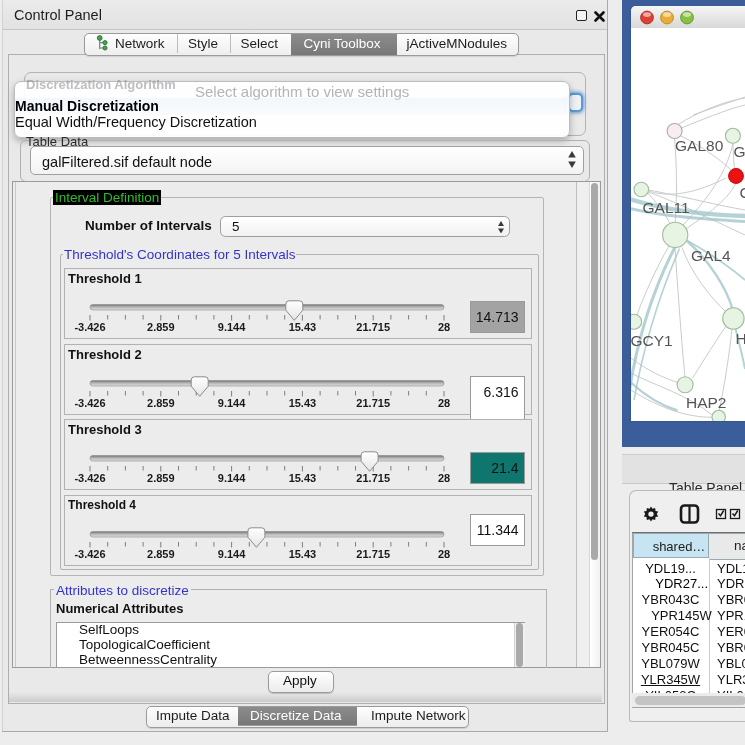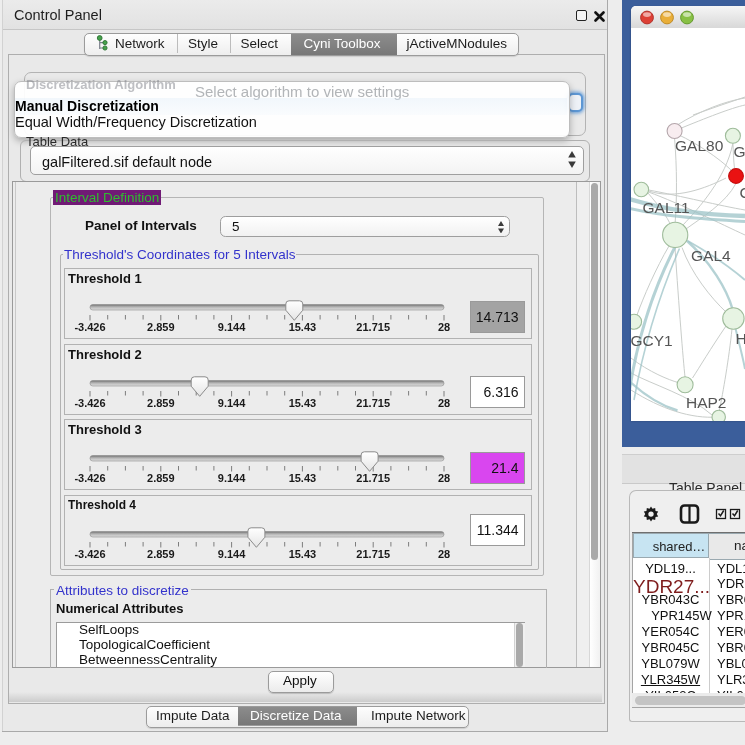--- a/index.html
+++ b/index.html
@@ -64,23 +64,23 @@
 <div class="abs" style="left:12px;top:181px;width:589px;height:487px;border:1px solid #9a9a9a;background:#ececec;box-sizing:border-box;"></div>
 <div class="abs" style="left:576px;top:182px;width:1px;height:485px;background:#bdbdbd;"></div>
 <div class="abs" style="left:15px;top:182px;width:1px;height:485px;background:#c9c9c9;"></div>
 <div class="abs" style="left:2px;top:0px;width:1px;height:731px;background:#d2d2d2;box-shadow:none;"></div>
 <div class="abs" style="left:577px;top:182px;width:12px;height:485px;background:#efefef;"></div>
 
 <div class="abs" style="left:589px;top:182px;width:10px;height:485px;background:linear-gradient(90deg,#ffffff,#f1f1f1);border-left:1px solid #d7d7d7;"></div>
 <div class="abs" style="left:591px;top:183px;width:7px;height:377px;background:#a9a9a9;border-radius:4px;"></div>
 
 <div class="abs" style="left:50px;top:197px;width:492px;height:377px;border:1px solid #b5b5b5;border-radius:2px;"></div>
-<div class="txt" style="left:53px;top:190px;font-size:13.5px;color:#2ebe2e;background:#701a75;padding:0 2px;">Interval Definition</div>
-
-<div class="txt" style="left:85px;top:218px;font-size:13.5px;font-weight:bold;color:#111;">Panel of Intervals</div>
+<div class="txt" style="left:53px;top:190px;font-size:13.5px;color:#2ebe2e;background:#000000;padding:0 2px;">Interval Definition</div>
+
+<div class="txt" style="left:85px;top:218px;font-size:13.5px;font-weight:bold;color:#111;">Number of Intervals</div>
 <div class="abs" style="left:220px;top:215.5px;width:290px;height:21px;border:1px solid #9e9e9e;border-radius:5.5px;background:linear-gradient(#ffffff,#f1f1f1);box-sizing:border-box;"></div>
 <div class="txt" style="left:232px;top:218.5px;font-size:13.5px;color:#111;">5</div>
 <svg class="abs" style="left:497.5px;top:220.5px;" width="6" height="12.5" viewBox="0 0 6 12.5">
  <path d="M3 0 L6 5 L0 5 Z" fill="#3a3a3a"></path>
     <path d="M3 12.5 L6 7.5 L0 7.5 Z" fill="#3a3a3a"></path>
 </svg>
 
 <div class="abs" style="left:60px;top:254px;width:477px;height:314px;border:1px solid #b2b2b2;border-radius:2px;"></div>
 <div class="txt" style="left:63px;top:247px;font-size:13.5px;color:#3333cc;background:#ececec;padding:0 1px;">Threshold's Coordinates for 5 Intervals</div>
 
@@ -133,21 +133,21 @@
     <text x="26.0" y="33" font-size="11" font-weight="bold" font-family="Liberation Sans" fill="#1a1a1a" text-anchor="middle">-3.426</text>
     <text x="96.8" y="33" font-size="11" font-weight="bold" font-family="Liberation Sans" fill="#1a1a1a" text-anchor="middle">2.859</text>
     <text x="167.6" y="33" font-size="11" font-weight="bold" font-family="Liberation Sans" fill="#1a1a1a" text-anchor="middle">9.144</text>
     <text x="238.4" y="33" font-size="11" font-weight="bold" font-family="Liberation Sans" fill="#1a1a1a" text-anchor="middle">15.43</text>
     <text x="309.2" y="33" font-size="11" font-weight="bold" font-family="Liberation Sans" fill="#1a1a1a" text-anchor="middle">21.715</text>
     <text x="380.0" y="33" font-size="11" font-weight="bold" font-family="Liberation Sans" fill="#1a1a1a" text-anchor="middle">28</text>
     <g transform="translate(135.7,0)">
       <path d="M-8.5 6 a3.2 3.2 0 0 1 3.2-3.2 h10.6 a3.2 3.2 0 0 1 3.2 3.2 v6.2 L0 22.3 L-8.5 12.2 Z" fill="url(#th1)" stroke="#8b8b8b" stroke-width="1"></path>
     </g>
   </svg>
-<div class="abs" style="left:470px;top:376.0px;width:55px;height:32px;background:#fff;border:1px solid #9a9a9a;box-sizing:border-box;text-align:right;line-height:31px;font-size:14px;color:#111;padding-right:5.5px;">6.316</div>
+<div class="abs" style="left:470px;top:376.0px;width:55px;height:44px;background:#fff;border:1px solid #9a9a9a;box-sizing:border-box;text-align:right;line-height:31px;font-size:14px;color:#111;padding-right:5.5px;">6.316</div>
 
 <div class="abs" style="left:64px;top:419px;width:468px;height:71px;border:1px solid #b2b2b2;background:#ececec;box-sizing:border-box;"></div>
 <div class="txt" style="left:68px;top:422px;font-size:13px;font-weight:bold;color:#111;">Threshold 3</div>
 <svg class="abs" style="left:64px;top:449px;" width="468" height="41" viewBox="0 0 468 41">
     <defs>
       <linearGradient id="trk2" x1="0" y1="0" x2="0" y2="1">
         <stop offset="0" stop-color="#6f6f6f"></stop>
         <stop offset="0.45" stop-color="#b5b5b5"></stop>
         <stop offset="1" stop-color="#e0e0e0"></stop>
       </linearGradient>
@@ -162,21 +162,21 @@
     <text x="26.0" y="33" font-size="11" font-weight="bold" font-family="Liberation Sans" fill="#1a1a1a" text-anchor="middle">-3.426</text>
     <text x="96.8" y="33" font-size="11" font-weight="bold" font-family="Liberation Sans" fill="#1a1a1a" text-anchor="middle">2.859</text>
     <text x="167.6" y="33" font-size="11" font-weight="bold" font-family="Liberation Sans" fill="#1a1a1a" text-anchor="middle">9.144</text>
     <text x="238.4" y="33" font-size="11" font-weight="bold" font-family="Liberation Sans" fill="#1a1a1a" text-anchor="middle">15.43</text>
     <text x="309.2" y="33" font-size="11" font-weight="bold" font-family="Liberation Sans" fill="#1a1a1a" text-anchor="middle">21.715</text>
     <text x="380.0" y="33" font-size="11" font-weight="bold" font-family="Liberation Sans" fill="#1a1a1a" text-anchor="middle">28</text>
     <g transform="translate(305.6,0)">
       <path d="M-8.5 6 a3.2 3.2 0 0 1 3.2-3.2 h10.6 a3.2 3.2 0 0 1 3.2 3.2 v6.2 L0 22.3 L-8.5 12.2 Z" fill="url(#th2)" stroke="#8b8b8b" stroke-width="1"></path>
     </g>
   </svg>
-<div class="abs" style="left:470px;top:451.5px;width:55px;height:32px;background:#d946ef;border:1px solid #9a9a9a;box-sizing:border-box;text-align:right;line-height:31px;font-size:14px;color:#111;padding-right:5.5px;">21.4</div>
+<div class="abs" style="left:470px;top:451.5px;width:55px;height:32px;background:#0f766e;border:1px solid #9a9a9a;box-sizing:border-box;text-align:right;line-height:31px;font-size:14px;color:#111;padding-right:5.5px;">21.4</div>
 
 <div class="abs" style="left:64px;top:494.5px;width:468px;height:71px;border:1px solid #b2b2b2;background:#ececec;box-sizing:border-box;"></div>
 <div class="txt" style="left:68px;top:497.5px;font-size:12px;font-weight:bold;color:#111;">Threshold 4</div>
 <svg class="abs" style="left:64px;top:524.5px;" width="468" height="41" viewBox="0 0 468 41">
     <defs>
       <linearGradient id="trk3" x1="0" y1="0" x2="0" y2="1">
         <stop offset="0" stop-color="#6f6f6f"></stop>
         <stop offset="0.45" stop-color="#b5b5b5"></stop>
         <stop offset="1" stop-color="#e0e0e0"></stop>
       </linearGradient>
@@ -317,21 +317,21 @@
 
 <div class="abs" style="left:632px;top:533px;width:113px;height:160px;background:#ffffff;border-left:1px solid #a5a5a5;"></div>
 <div class="abs" style="left:632px;top:532px;width:113px;height:1px;background:#6f6f6f;"></div>
 <div class="abs" style="left:633px;top:533px;width:75.5px;height:25px;background:#c7e4f2;border:1px solid #9aa9b0;box-sizing:border-box;"></div>
 <div class="abs" style="left:708.5px;top:533px;width:37px;height:25px;background:#e9e9e9;border-top:1px solid #9aa9b0;border-bottom:1px solid #9aa9b0;"></div>
 <div class="txt" style="left:649px;top:539px;width:60px;text-align:center;font-size:13px;color:#222;">shared…</div>
 <div class="txt" style="left:734px;top:538px;font-size:13.5px;color:#222;">na</div>
 <div class="abs" style="left:708.5px;top:558px;width:1px;height:135px;background:#cccccc;"></div>
 <div class="txt" style="left:633px;top:560.5px;width:75px;text-align:center;font-size:13px;color:#111;">YDL19...</div>
 <div class="txt" style="left:717px;top:560.5px;font-size:13px;color:#111;">YDL1</div>
-<div class="txt" style="left:633px;top:576.4px;width:75px;text-align:left;font-size:19px;color:#7f1d1d;">YDR27...</div>
+<div class="txt" style="left:633px;top:576.4px;width:75px;text-align:right;font-size:13px;color:#000000;">YDR27...</div>
 <div class="txt" style="left:717px;top:576.4px;font-size:13px;color:#111;">YDR2</div>
 <div class="txt" style="left:633px;top:592.3px;width:75px;text-align:center;font-size:13px;color:#111;">YBR043C</div>
 <div class="txt" style="left:717px;top:592.3px;font-size:13px;color:#111;">YBR0</div>
 <div class="txt" style="left:633px;top:608.2px;width:97px;text-align:center;font-size:13px;color:#111;">YPR145W</div>
 <div class="txt" style="left:717px;top:608.2px;font-size:13px;color:#111;">YPR1</div>
 <div class="txt" style="left:633px;top:624.1px;width:75px;text-align:center;font-size:13px;color:#111;">YER054C</div>
 <div class="txt" style="left:717px;top:624.1px;font-size:13px;color:#111;">YER0</div>
 <div class="txt" style="left:633px;top:640.0px;width:75px;text-align:center;font-size:13px;color:#111;">YBR045C</div>
 <div class="txt" style="left:717px;top:640.0px;font-size:13px;color:#111;">YBR0</div>
 <div class="txt" style="left:633px;top:655.9px;width:75px;text-align:center;font-size:13px;color:#111;">YBL079W</div>

